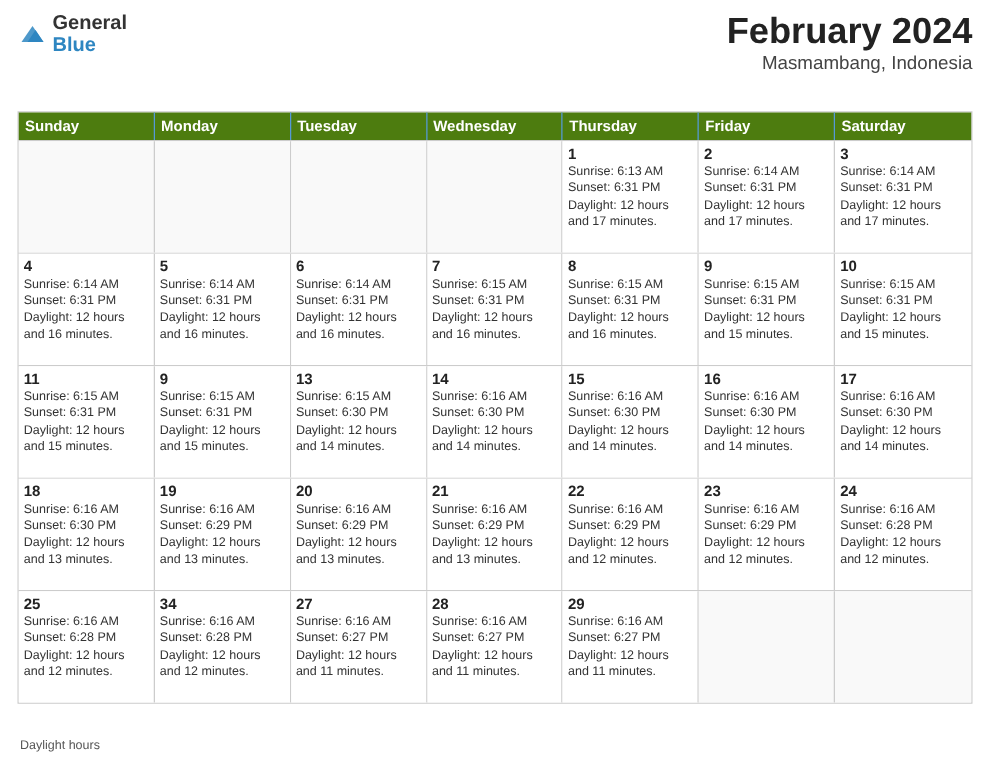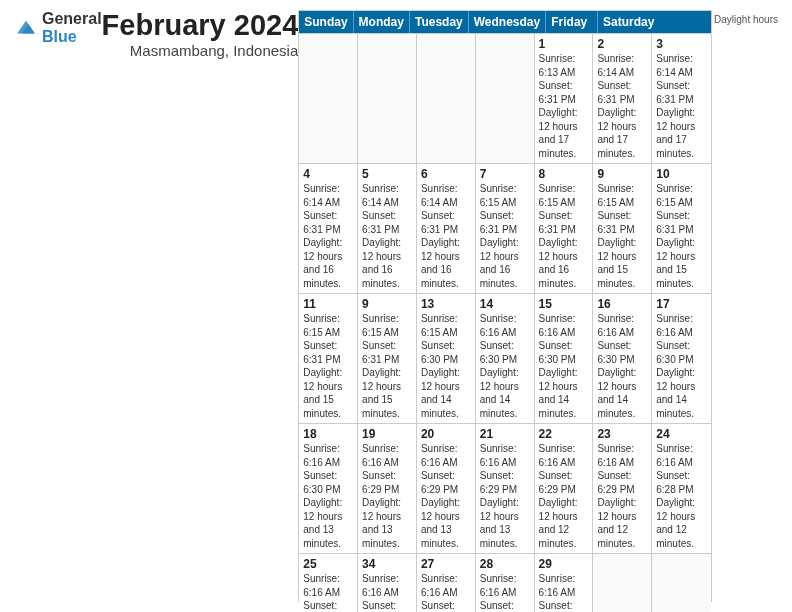--- a/index.html
+++ b/index.html
@@ -8,20 +8,22 @@
       height: 612px;
       font-family: Arial, sans-serif;
       background: #fff;
       overflow: hidden;
     }
     .page {
       width: 792px;
       height: 612px;
       padding: 10px 14px 10px 14px;
       display: flex;
+      flex-direction: column;
+      gap: 24px;
     }
     .header {
       display: flex;
       justify-content: space-between;
       align-items: flex-start;
       margin-bottom: 6px;
     }
     .logo-text {
       display: flex;
       flex-direction: column;
@@ -57,21 +59,21 @@
     }
     .calendar {
       flex: 1;
       display: flex;
       flex-direction: column;
       border: 1px solid #ccc;
     }
     .cal-header {
       display: grid;
       grid-template-columns: repeat(7, 1fr);
-      background: #0369a1;
+      background: #4d7c0f;
     }
     .cal-header-cell {
       color: #fff;
       font-size: 12px;
       font-weight: bold;
       padding: 4px 5px;
       border-right: 1px solid #5599d8;
       text-align: left;
     }
     .cal-header-cell:last-child { border-right: none; }
@@ -141,20 +143,21 @@
       <div class="subtitle">Masmambang, Indonesia</div>
     </div>
   </div>
 
   <div class="calendar">
     <div class="cal-header">
     <div class="cal-header-cell">Sunday</div>
         <div class="cal-header-cell">Monday</div>
         <div class="cal-header-cell">Tuesday</div>
         <div class="cal-header-cell">Wednesday</div>
+        <div class="cal-header-cell">Thursday</div>
         <div class="cal-header-cell">Friday</div>
         <div class="cal-header-cell">Saturday</div>
       </div>
     <div class="cal-body">
     <div class="cal-row">
           <div class="cal-cell empty"></div>
           <div class="cal-cell empty"></div>
           <div class="cal-cell empty"></div>
           <div class="cal-cell empty"></div>
           <div class="cal-cell">

